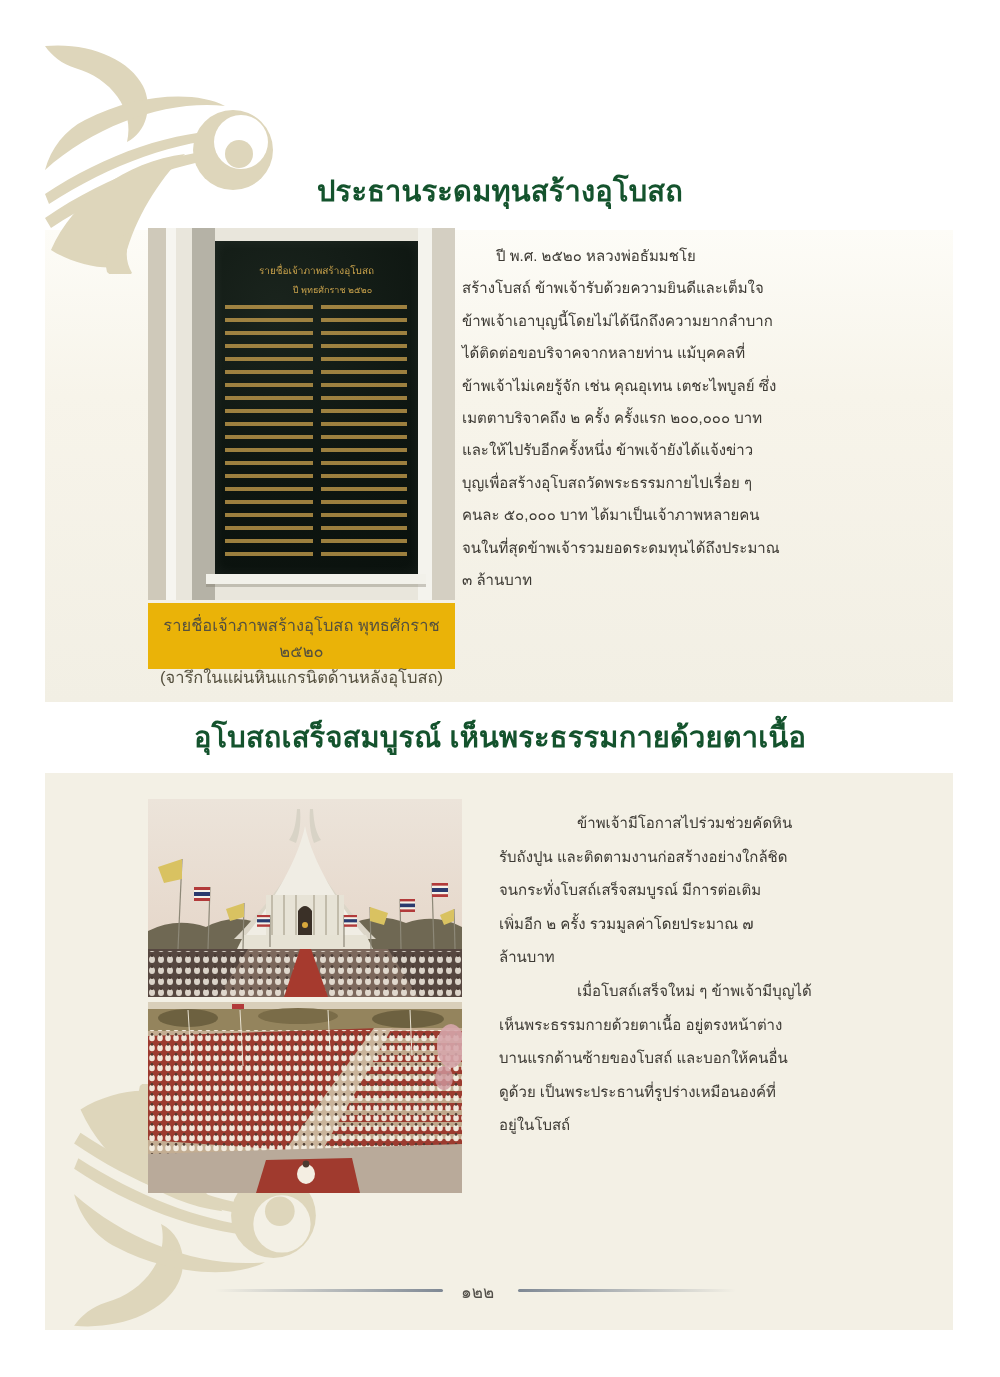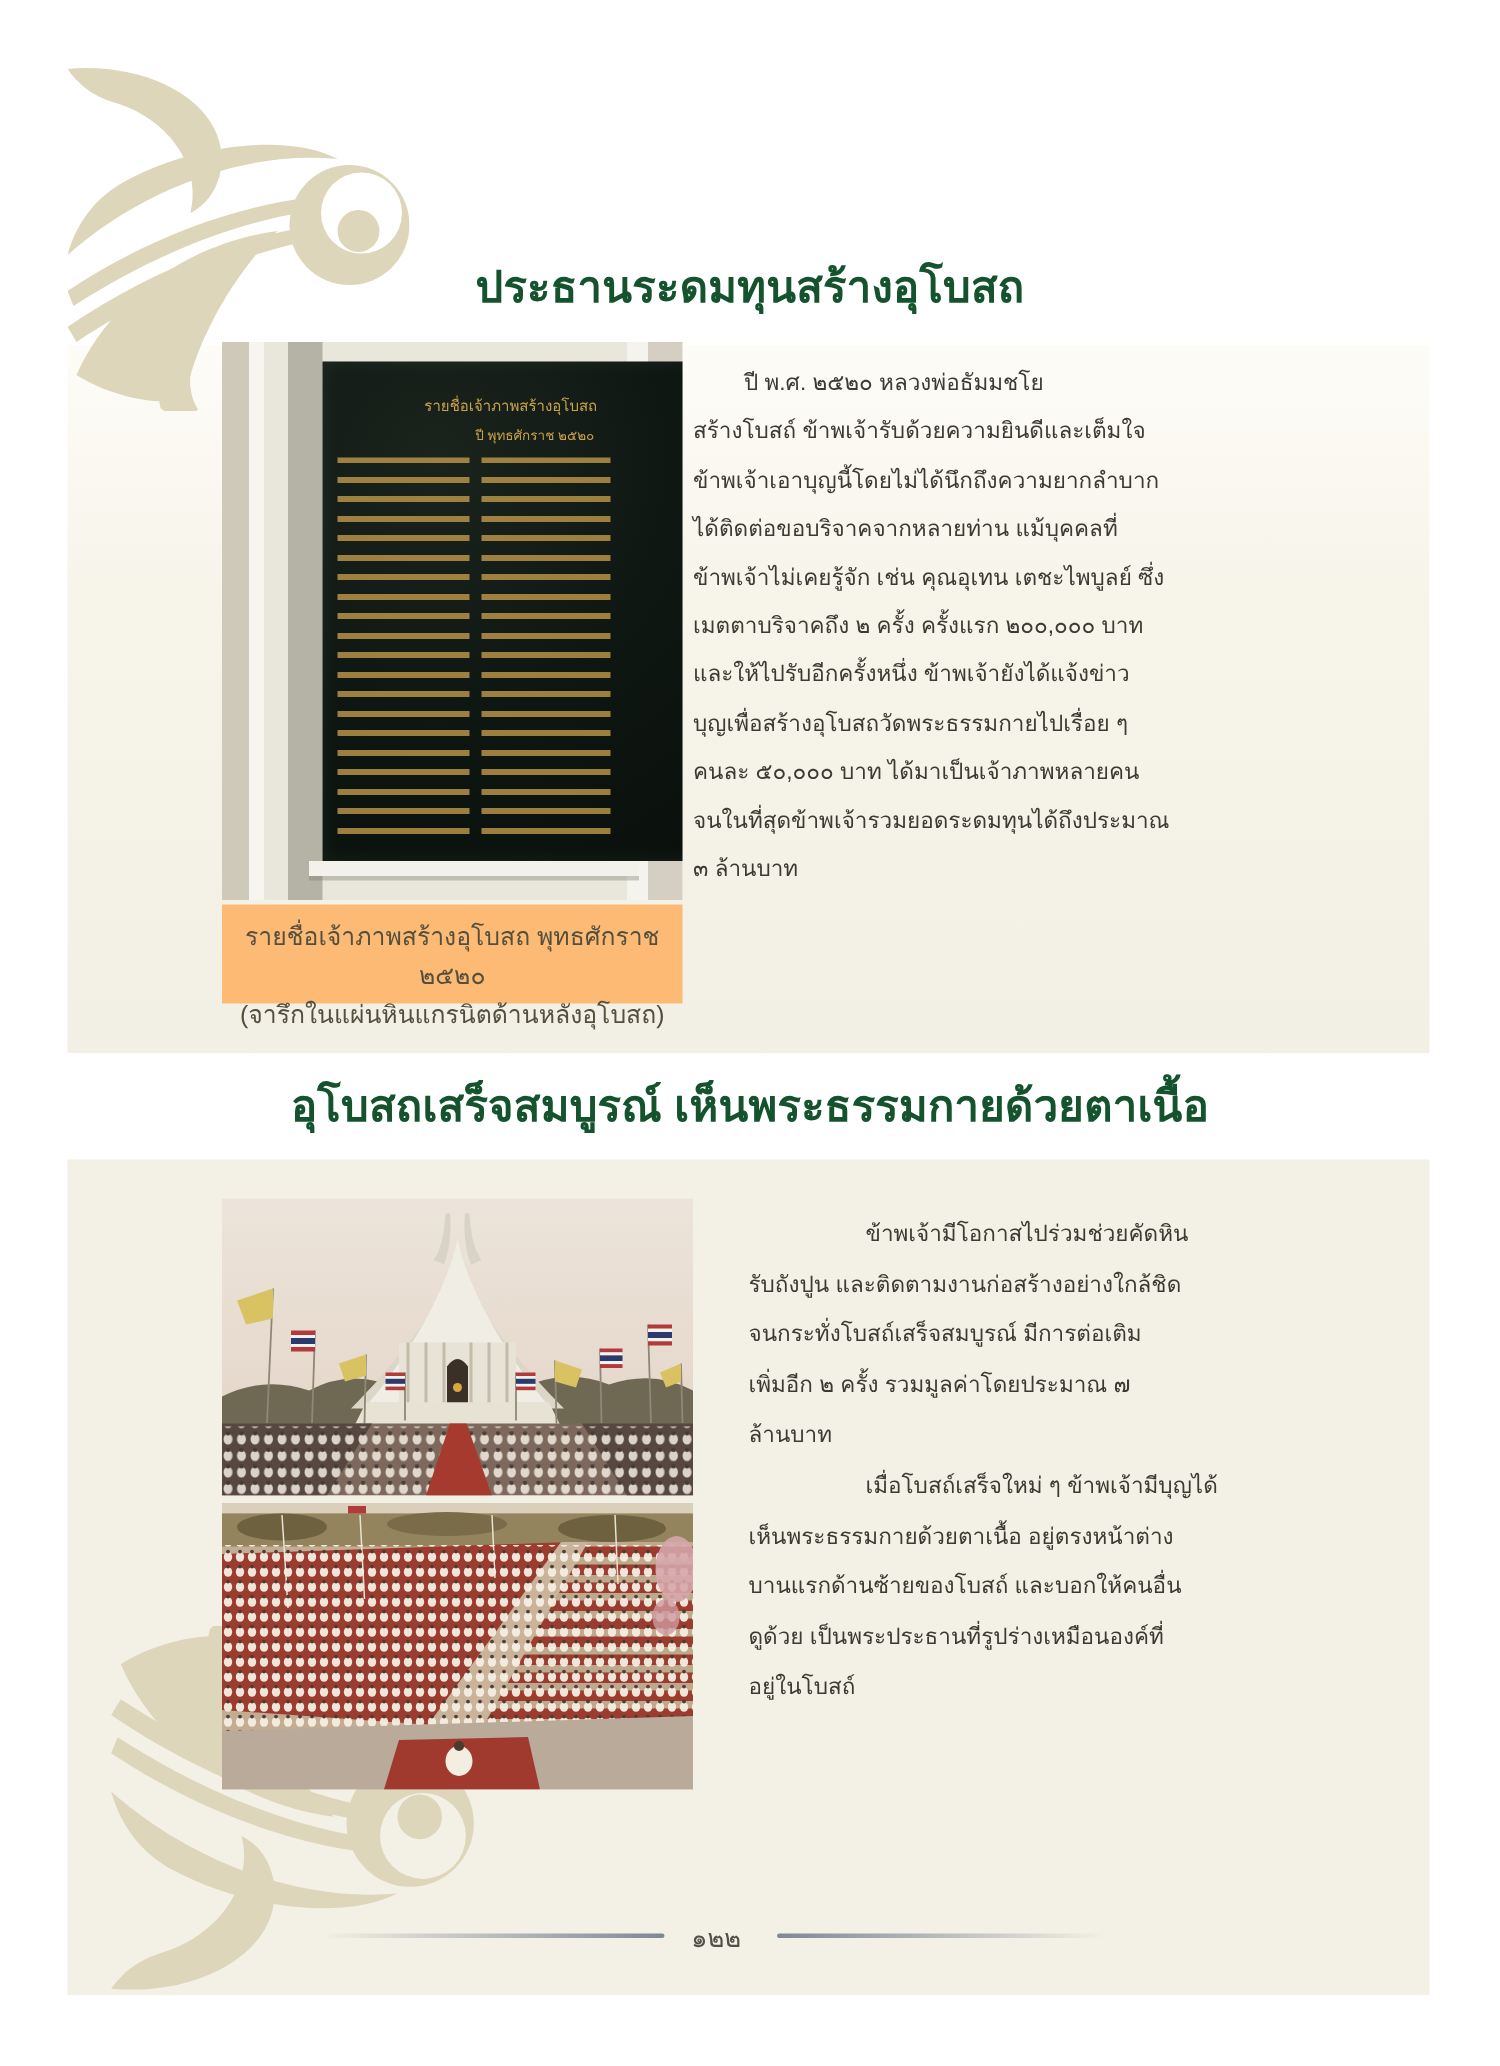--- a/index.html
+++ b/index.html
@@ -29,34 +29,34 @@
   .bodyblock .line{white-space:nowrap;line-height:32.4px;}
   .b2 .para .line{line-height:33.6px;}
   .para.indent .line:first-child{text-indent:78px;}
   .b1 .para .line:first-child{text-indent:34px;}
 
   
   .photo1{left:148px;top:228px;width:307px;height:372px;background:#e9e6dc;overflow:hidden;}
   .wallband{position:absolute;top:0;height:372px;}
   .plaque{position:absolute;left:67px;top:13px;width:203px;height:333px;
           background:radial-gradient(circle at 30% 20%,#1a241d 0%,#0e1611 55%,#0a110d 100%);
-          box-shadow:inset 0 0 14px rgba(255,255,255,.06);padding-left:48px;}
+          box-shadow:inset 0 0 14px rgba(255,255,255,.06);}
   .plaque-title{position:absolute;left:0;width:100%;text-align:center;color:#c9a24b;}
   .pt1{top:22px;font-size:10px;}
   .pt2{top:42px;font-size:9px;margin-left:16px;}
   .namecol{position:absolute;top:64px;height:258px;
            background:repeating-linear-gradient(to bottom,rgba(203,162,78,.82) 0 4px,rgba(0,0,0,0) 4px 13px);
            filter:blur(.5px);opacity:.92;}
   .ncl{left:10px;width:88px;}
   .ncr{left:106px;width:86px;}
   .sill{position:absolute;left:58px;top:346px;width:220px;height:10px;background:#f2f1ea;
         box-shadow:0 3px 0 rgba(120,115,100,.35);}
 
   
-  .caption{left:148px;top:603px;width:307px;height:66px;background:#fdba74;
+  .caption{left:148px;top:603px;width:307px;height:66px;background:#eab308;
            color:#55503e;font-size:16.5px;text-align:center;line-height:26px;padding-top:9px;
            box-sizing:border-box;}
 
   
   .photo2{left:148px;top:799px;width:314px;height:198px;}
   .photo3{left:148px;top:1002px;width:314px;height:191px;}
   .photo2 svg,.photo3 svg{display:block;}
 
   
   .footer-num{left:430px;top:1278px;width:95px;text-align:center;color:#53504a;font-size:17px;}

